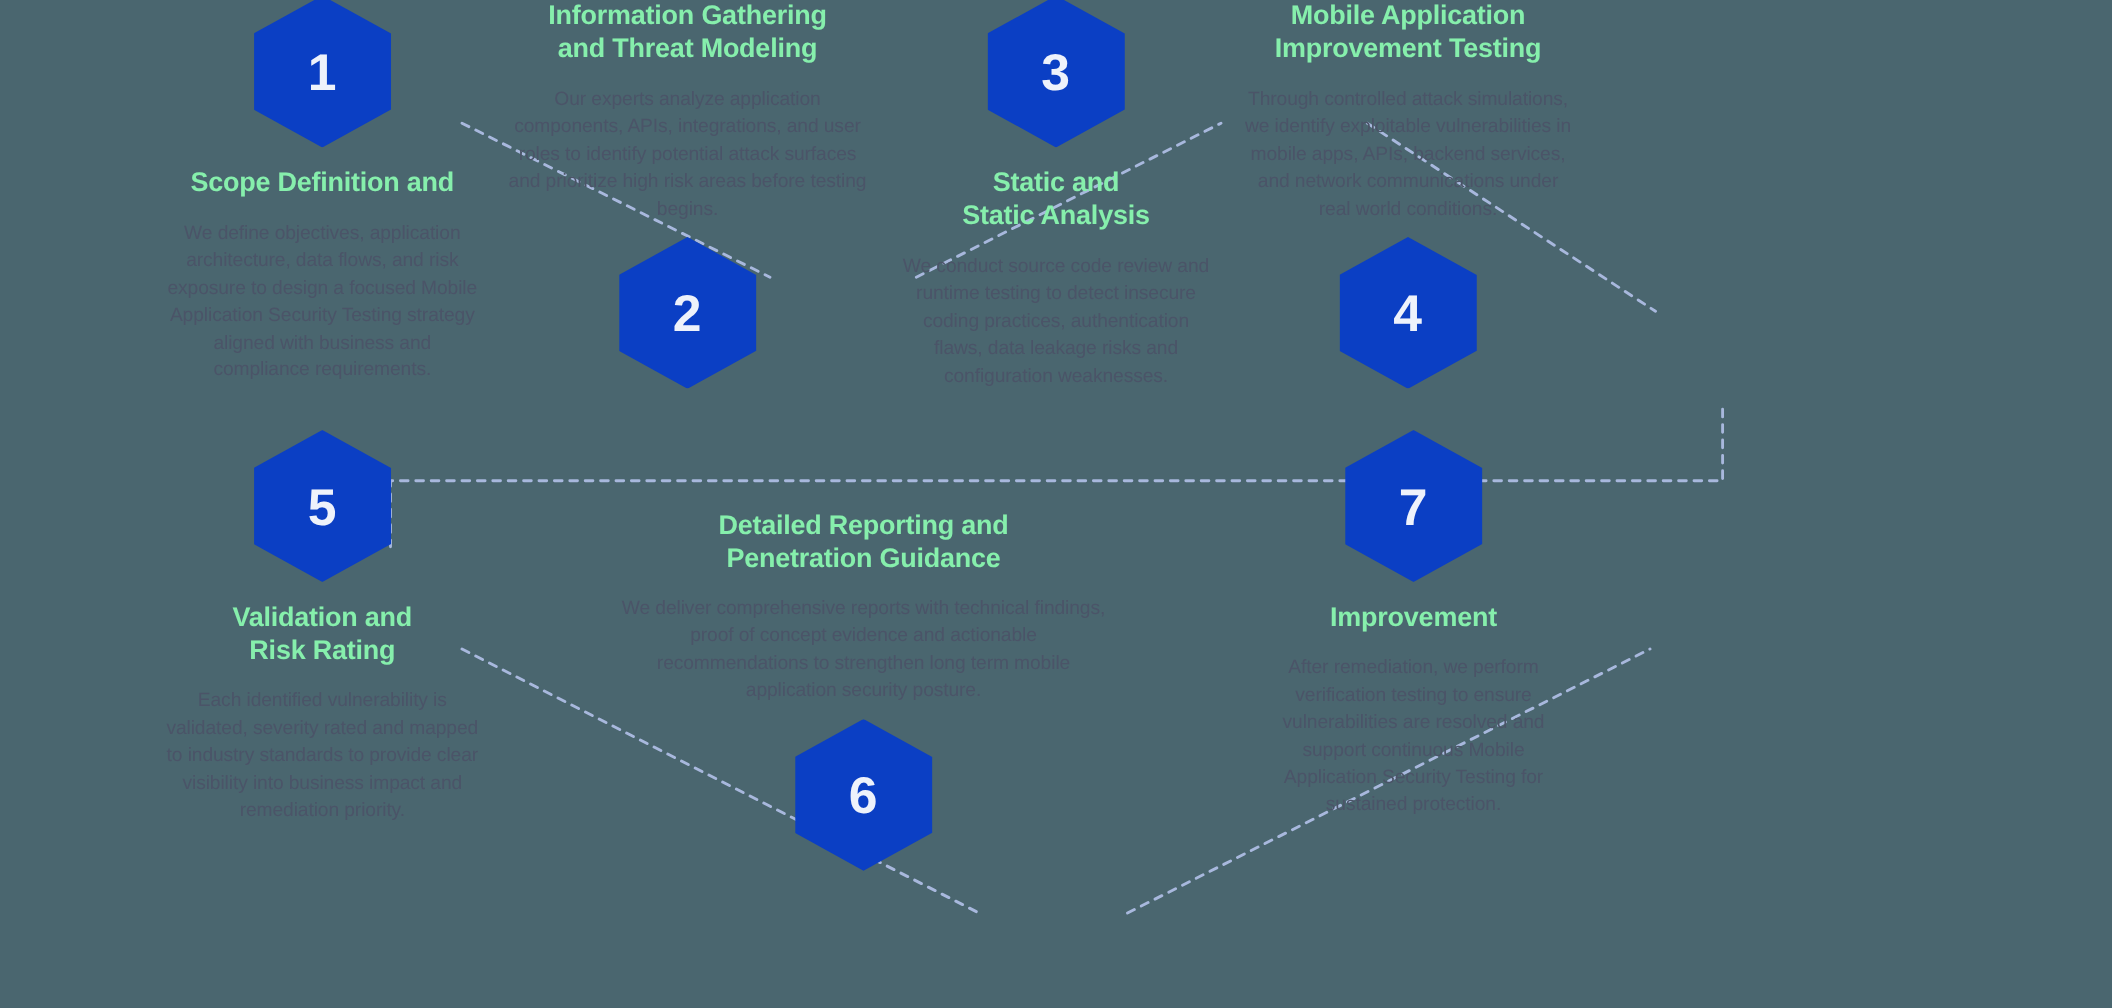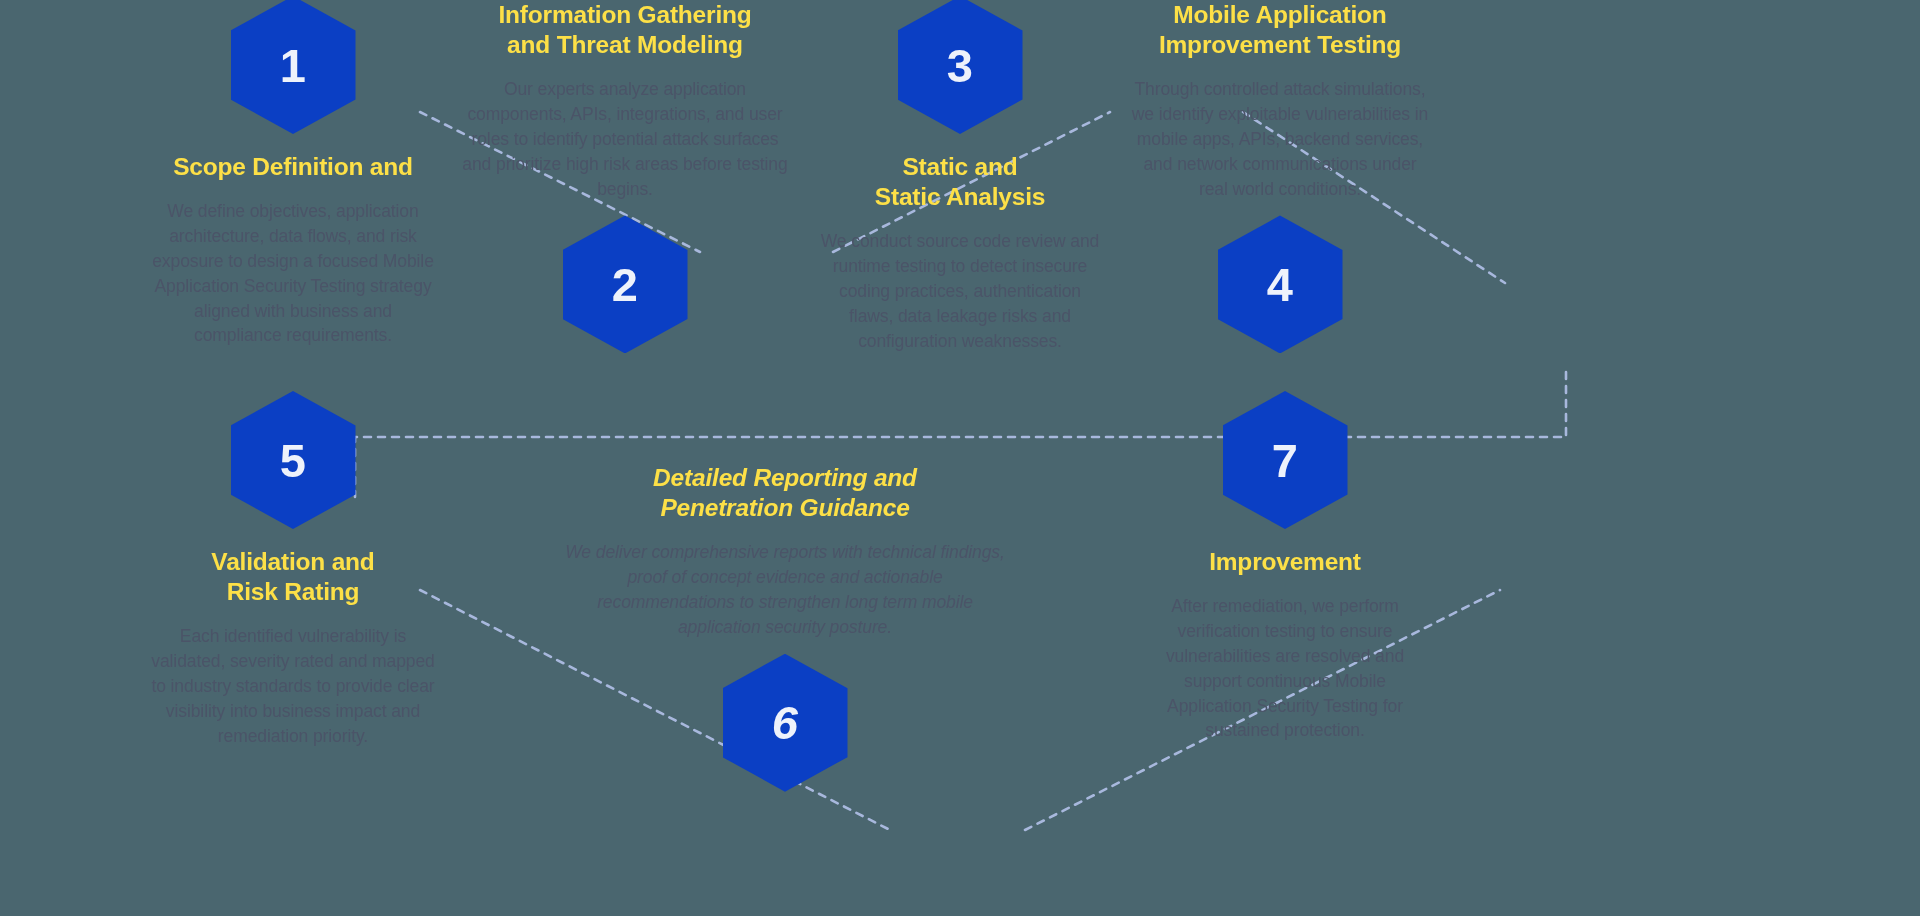--- a/index.html
+++ b/index.html
@@ -54,42 +54,42 @@
     justify-content: center;
   }
   .hex-num {
     color: #eef2fb;
     font-size: 47px;
     font-weight: bold;
     line-height: 1;
     letter-spacing: 0.5px;
   }
   .step-title {
-    color: #fde047;
+    color: #86efac;
     font-size: 24.5px;
     font-weight: bold;
     line-height: 1.23;
     margin-top: 18px;
     letter-spacing: -0.2px;
   }
   .step-desc {
     color: #4b5468;
     font-size: 17.5px;
     line-height: 1.42;
     margin-top: 17px;
     letter-spacing: -0.1px;
   }
 
   
   .step-1 { left: 148px;  top: -4px;   width: 290px; }
   .step-2 { left: 460px;  top: -18px;  width: 330px; }
   .step-3 { left: 815px;  top: -4px;   width: 290px; }
   .step-4 { left: 1130px; top: -18px;  width: 300px; }
   .step-5 { left: 148px;  top: 391px;  width: 290px; }
-  .step-6 { left: 560px;  top: 445px;  width: 450px; font-style: italic; }
+  .step-6 { left: 560px;  top: 445px;  width: 450px; }
   .step-7 { left: 1140px; top: 391px;  width: 290px; }
 
   
   .step.hex-below .hex-wrap { order: 2; }
   .step.hex-below { display: flex; flex-direction: column; }
   .step.hex-below .text-col { order: 1; }
 
   .text-col { text-align: center; }
   .step.hex-below .hex-wrap { margin-top: 14px; }
   .step-2 .hex-wrap { margin-top: 18px; }

